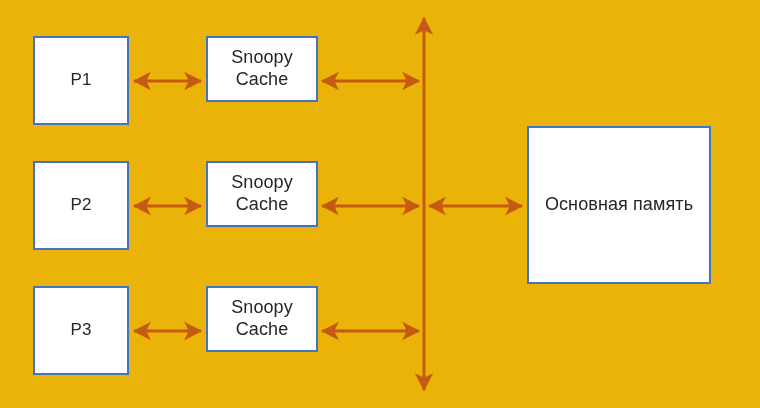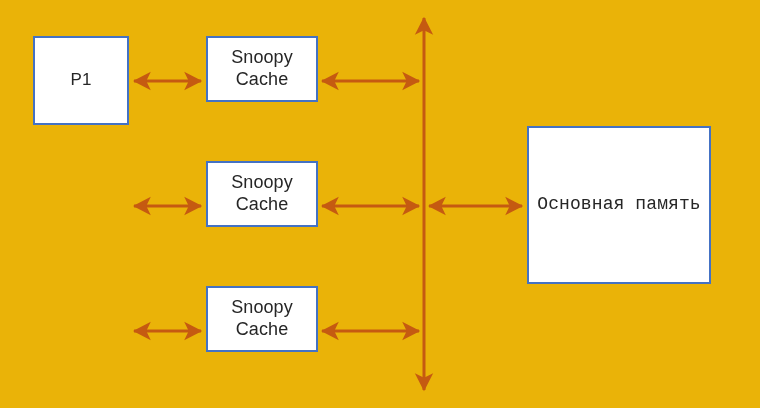--- a/index.html
+++ b/index.html
@@ -30,21 +30,21 @@
   .node-label {
     color: #262626;
     line-height: 1.22;
     white-space: pre-line;
     letter-spacing: 0.1px;
   }
   .proc-box { width: 96px; height: 89px; }
   .proc-box .node-label { font-size: 17px; }
   .cache-box { width: 112px; height: 66px; }
   .cache-box .node-label { font-size: 18px; }
-  .memory-box { width: 184px; height: 158px; font-family: Liberation Mono, monospace; }
+  .memory-box { width: 184px; height: 158px; }
   .memory-box .node-label { font-size: 18px; }
 
   #bus-layer {
     position: absolute;
     left: 0;
     top: 0;
     width: 760px;
     height: 408px;
     pointer-events: none;
   }
@@ -85,26 +85,32 @@
 
   <div class="node-box proc-box" style="left:33px; top:36px;">
     <span class="node-label">P1</span>
   </div>
 
   <div class="node-box cache-box" style="left:206px; top:36px;">
     <span class="node-label">Snoopy
 Cache</span>
   </div>
 
+  <div class="node-box proc-box" style="left:33px; top:161px;">
+    <span class="node-label">P2</span>
+  </div>
 
   <div class="node-box cache-box" style="left:206px; top:161px;">
     <span class="node-label">Snoopy
 Cache</span>
   </div>
 
+  <div class="node-box proc-box" style="left:33px; top:286px;">
+    <span class="node-label">P3</span>
+  </div>
 
   <div class="node-box cache-box" style="left:206px; top:286px;">
     <span class="node-label">Snoopy
 Cache</span>
   </div>
 
   <div class="node-box memory-box" style="left:527px; top:126px;">
     <span class="node-label">Основная память</span>
   </div>
 

